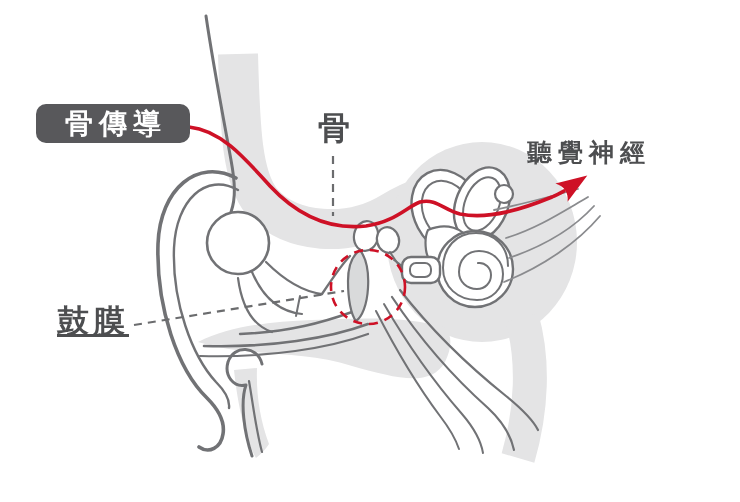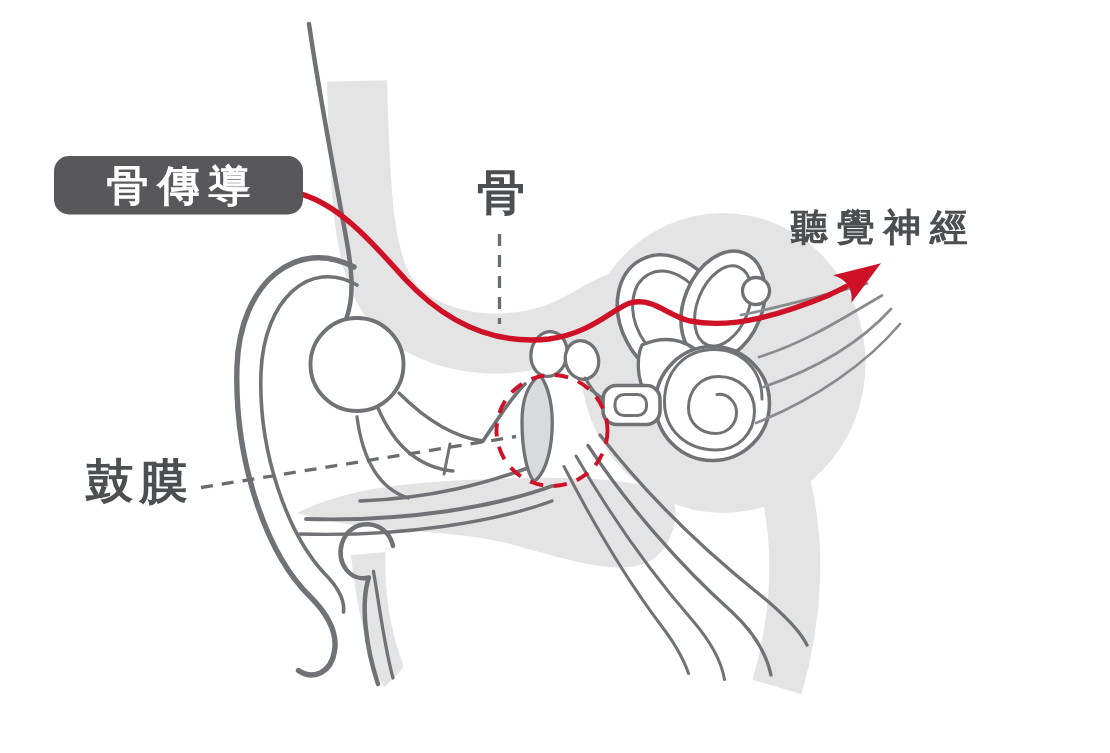--- a/index.html
+++ b/index.html
@@ -17,29 +17,29 @@
   .olight{stroke:var(--outline-light,#8A8B8E);fill:none;stroke-linecap:round;}
   .drum{fill:var(--eardrum-fill,#D9DADB);stroke:var(--outline,#717275);}
   .red-line{stroke:var(--pathway-red,#CE1126);fill:none;stroke-linecap:round;}
   .red-dash{stroke:var(--pathway-red,#CE1126);fill:none;stroke-dasharray:9 7;}
   .gray-dash{stroke:var(--dash-gray,#6B6C6E);fill:none;stroke-dasharray:8 6;}
   .label{
     position:absolute;color:var(--label-text,#4D4E50);
     font-weight:bold;white-space:nowrap;line-height:1;
   }
   .pill{
-    position:absolute;left:36px;top:104px;width:166px;height:39px;
+    position:absolute;left:36px;top:104px;width:154px;height:39px;
     background:var(--pill-bg,#58585B);border-radius:10px;
     display:flex;align-items:center;justify-content:center;
     color:var(--pill-text,#fff);font-weight:bold;font-size:28px;
     letter-spacing:6px;text-indent:6px;
   }
   .lbl-bone{left:318px;top:112px;font-size:32px;}
   .lbl-nerve{left:527px;top:140px;font-size:25px;letter-spacing:6px;}
-  .lbl-drum{left:57px;top:305px;font-size:32px;letter-spacing:4px;}
+  .lbl-drum{left:57px;top:305px;font-size:32px;letter-spacing:4px;text-decoration:underline;}
 </style>
 </head>
 <body>
 
 <div id="stage">
 
   <svg width="740" height="502" viewBox="0 0 740 502">
     <defs>
       <marker id="arrowRed" markerUnits="userSpaceOnUse" markerWidth="36" markerHeight="30" refX="5" refY="14" orient="auto">
         <path d="M2,3 L33,14 L2,25 C8,18 8,10 2,3 Z" fill="var(--pathway-red,#CE1126)"></path>

